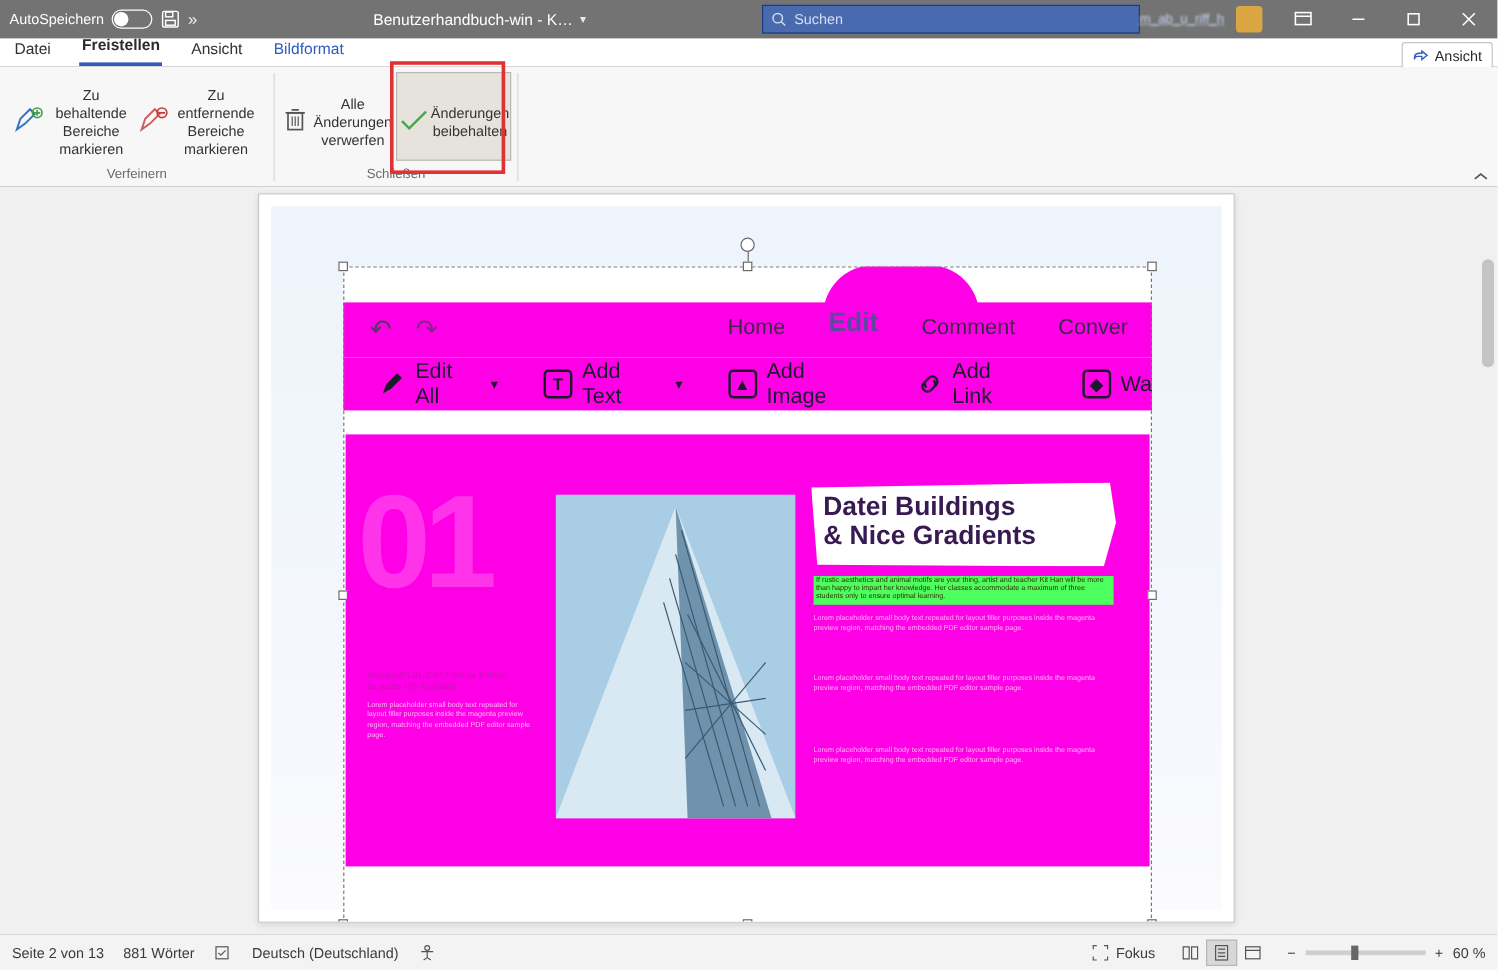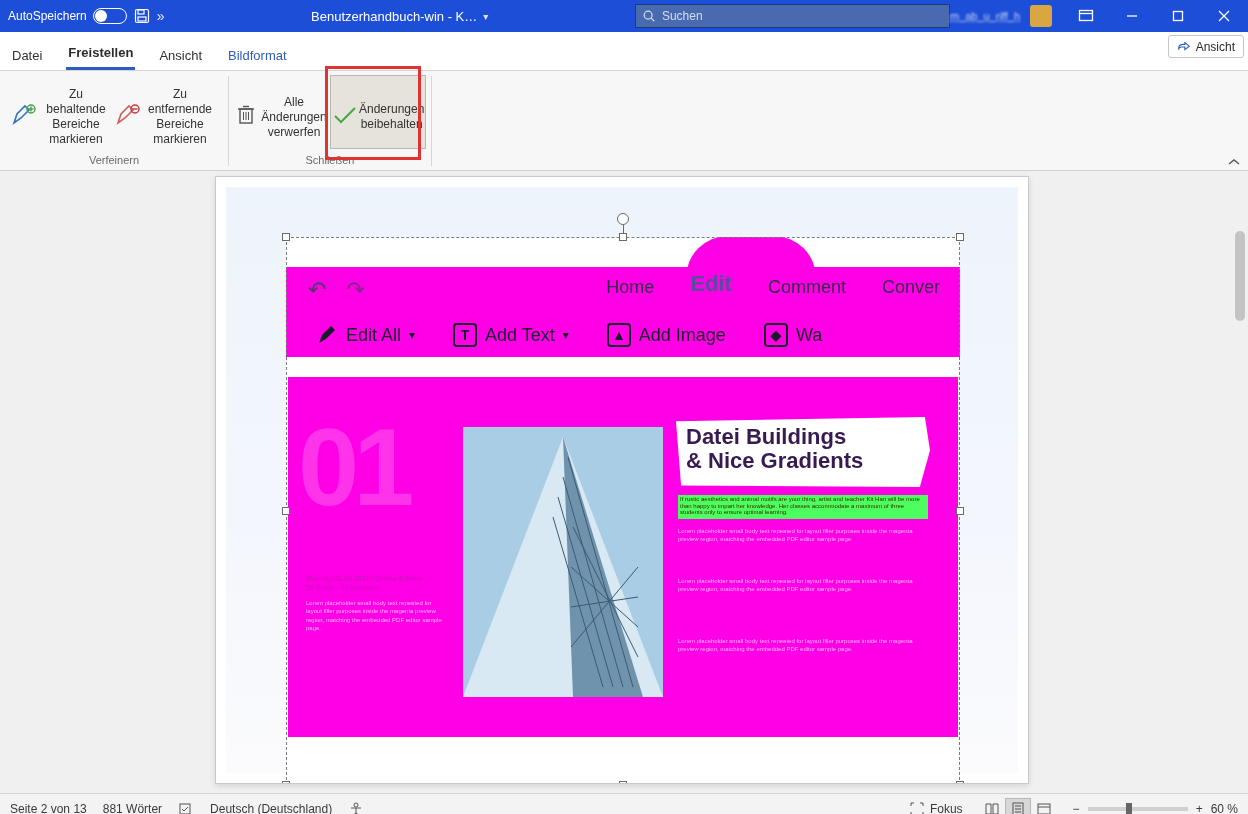--- a/index.html
+++ b/index.html
@@ -1,40 +1,40 @@
 <!DOCTYPE html>
 <html><head>
 <meta charset="utf-8">
 <style>
   * { box-sizing: border-box; margin: 0; padding: 0; }
   html, body { width: 1248px; height: 814px; font-family: "Segoe UI", Arial, sans-serif; overflow: hidden; background: #fff; }
 
   
-  .titlebar { height: 32px; background: #1d4ed8; color: #fff; display: flex; align-items: center; font-size: 12px; }
+  .titlebar { height: 32px; background: #737373; color: #fff; display: flex; align-items: center; font-size: 12px; }
   .titlebar .left  { display: flex; align-items: center; padding-left: 8px; gap: 6px; }
   .autospeichern-label { font-size: 12px; }
   .toggle { width: 34px; height: 16px; border: 1px solid #fff; border-radius: 8px; position: relative; }
   .toggle::after { content:""; position:absolute; left:1px; top:1px; width:12px; height:12px; border-radius:50%; background:#fff; }
   .save-ico { width:18px; height:18px; display:inline-flex; justify-content:center; align-items:center; }
   .chevrons { font-size: 14px; opacity: .9; }
   .titlebar .center { flex:1; text-align:center; display:flex; align-items:center; justify-content:center; gap:6px; }
   .doc-title { font-size: 13px; }
   .dropdown-caret { font-size: 10px; opacity:.85; }
   .searchbox { width: 315px; height: 24px; background:#4a6ab0; border:1px solid #1b3a7f; display:flex; align-items:center; padding:0 6px; gap:6px; }
   .searchbox .mag { width:14px; height:14px; }
   .searchbox .ph { color:#d4def0; font-size:12px; }
   .titlebar .right { display:flex; align-items:center; gap:2px; padding-right:2px; }
   .winicon { width:44px; height:32px; display:flex; align-items:center; justify-content:center; }
   .winicon svg { width:12px; height:12px; stroke:#fff; fill:none; stroke-width:1.3; }
   .user-name { color:#c9d6ef; font-size:11px; text-decoration:underline dotted; filter: blur(1px); margin-right:8px; }
   .avatar { width:22px; height:22px; background:#d9a642; border-radius:3px; margin-right:10px; }
   .ribbon-display svg { width:16px; height:16px; }
 
   
-  .tabrow { height: 39px; display:flex; align-items:flex-end; border-bottom:1px solid #d6d6d6; padding-left:10px; gap:22px; font-size:13px; color:#323130; position:relative; }
+  .tabrow { height: 24px; display:flex; align-items:flex-end; border-bottom:1px solid #d6d6d6; padding-left:10px; gap:22px; font-size:13px; color:#323130; position:relative; }
   .tabrow .tab { padding:5px 2px 7px; cursor:pointer; }
   .tabrow .tab.active { font-weight:600; }
   .tabrow .tab.active.blueunder { border-bottom:3px solid #2f5cbf; color:#2b2b2b; }
   .tabrow .tab.blue { color:#2f5cbf; }
   .share-btn { position:absolute; right:4px; top:3px; height:23px; border:1px solid #c6c6c6; border-radius:3px; display:flex; align-items:center; padding:0 8px; gap:5px; font-size:12px; color:#2b2b2b; background:#fff; }
   .share-btn .ico { width:14px; height:14px; }
 
   
   .ribbon { height:100px; background:#f7f7f7; border-bottom:1px solid #d0d0d0; display:flex; align-items:flex-start; position:relative; }
   .group { display:flex; flex-direction:column; align-items:center; height:100%; }
@@ -279,20 +279,26 @@
           <span class="e-tool">
             <span class="box">T</span>
             <span>Add Text</span>
               <span style="font-size:12px;">▾</span>
           </span>
           <span class="e-tool">
             <span class="box">▲</span>
             <span>Add Image</span>
           </span>
           <span class="e-tool">
+            <svg width="22" height="22" viewBox="0 0 22 22">
+                <path d="M8 14a4 4 0 010-6l2-2a4 4 0 116 6l-1 1M14 8a4 4 0 010 6l-2 2a4 4 0 11-6-6l1-1" fill="none" stroke="#1a1a2c" stroke-width="2"></path>
+              </svg>
+            <span>Add Link</span>
+          </span>
+          <span class="e-tool">
             <span class="box">◆</span>
             <span>Wa</span>
           </span>
         </div>
 
         <div class="e-body">
           <div class="e-big01">01</div>
           <div class="e-leftmeta" style="white-space:pre-line; font-weight:700;">Monday/01.01.2021 / Online Edition
 50 Seats / 05 Available</div>
           <div class="e-lefttext">Lorem placeholder small body text repeated for layout filler purposes inside the magenta preview region, matching the embedded PDF editor sample page.</div>

